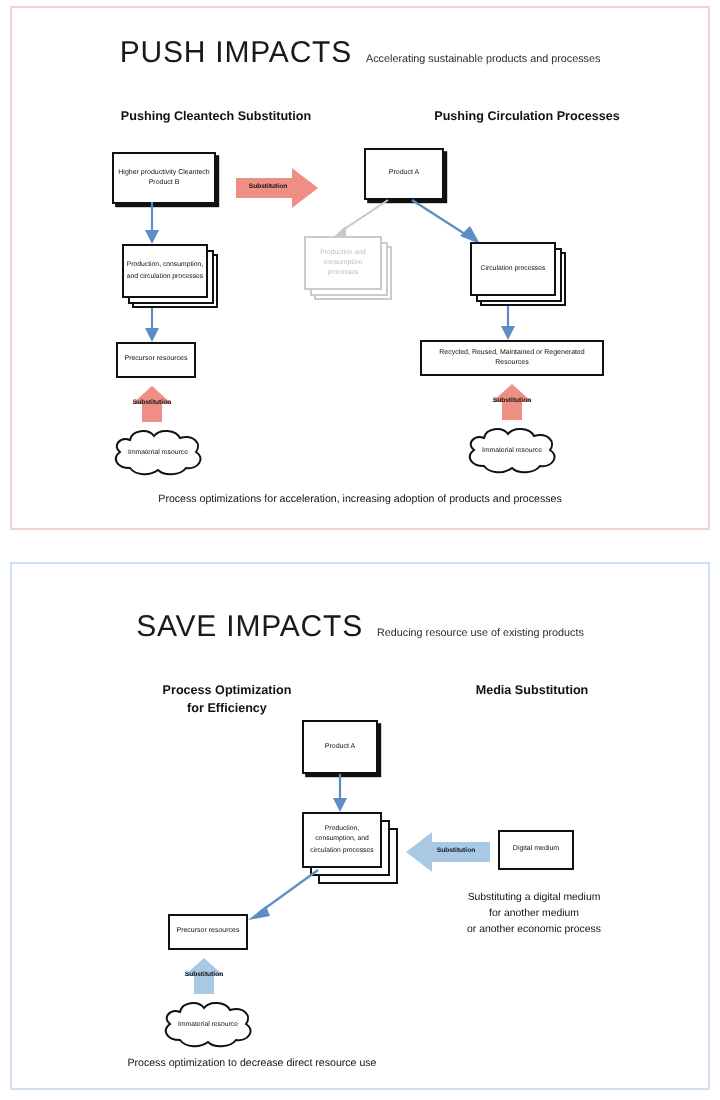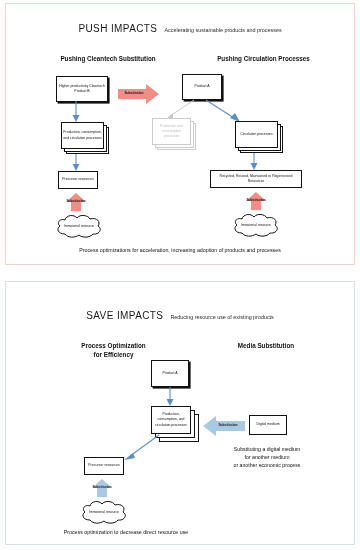--- a/index.html
+++ b/index.html
@@ -6,21 +6,21 @@
   body{
     width:360px;height:550px;background:#ffffff;
     font-family:"Liberation Sans", sans-serif;
     color:#111;overflow:hidden;
   }
   .panel{position:absolute;left:5px;width:350px;box-sizing:border-box;background:#fff;}
   #push-panel{top:3px;height:262px;border:1.5px solid #f6cfcb;}
   #save-panel{top:281px;height:264px;border:1.5px solid #cfe0f0;}
 
   .title-row{position:absolute;left:0;width:100%;text-align:center;white-space:nowrap;}
-  .title{font-size:10px;letter-spacing:.4px;color:#1a1a1a;}
+  .title{font-size:15px;letter-spacing:.4px;color:#1a1a1a;}
   .subtitle{font-size:5.4px;color:#2b2b2b;margin-left:7px;}
 
   .colhead{position:absolute;font-size:6.3px;font-weight:bold;text-align:center;color:#111;line-height:1.35;}
 
   .box{position:absolute;box-sizing:border-box;background:#fff;border:1.1px solid #111;
        display:flex;align-items:center;justify-content:center;text-align:center;
        font-size:3.5px;line-height:1.45;color:#111;padding:1px;}
   .box.shadow{box-shadow:1.6px 1.6px 0 0 #111;}
   .box.thick{border-width:1.6px;}
 

